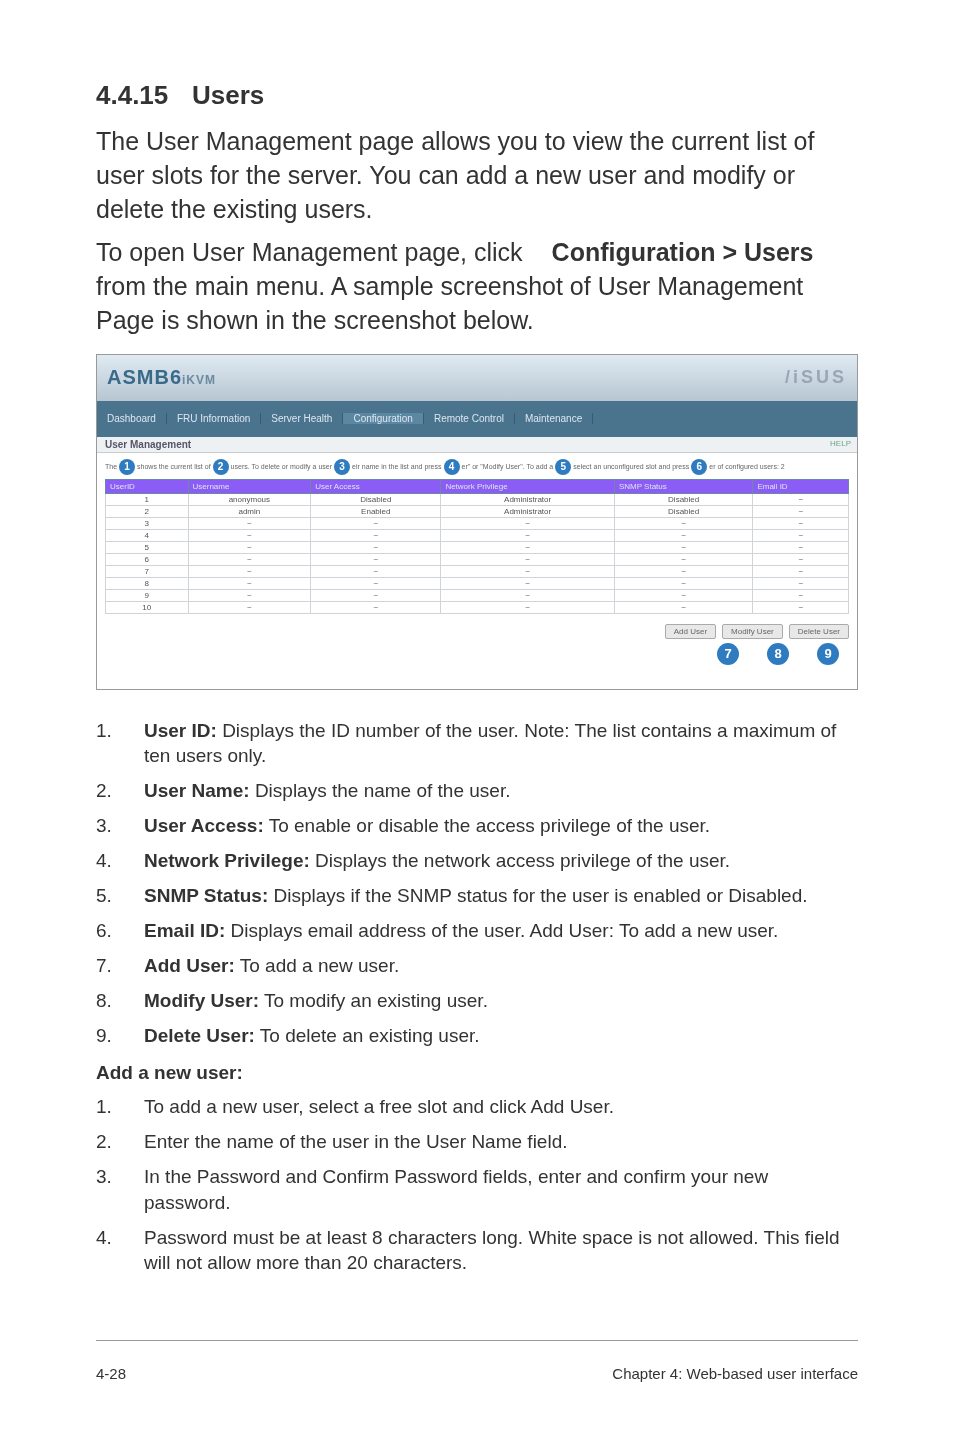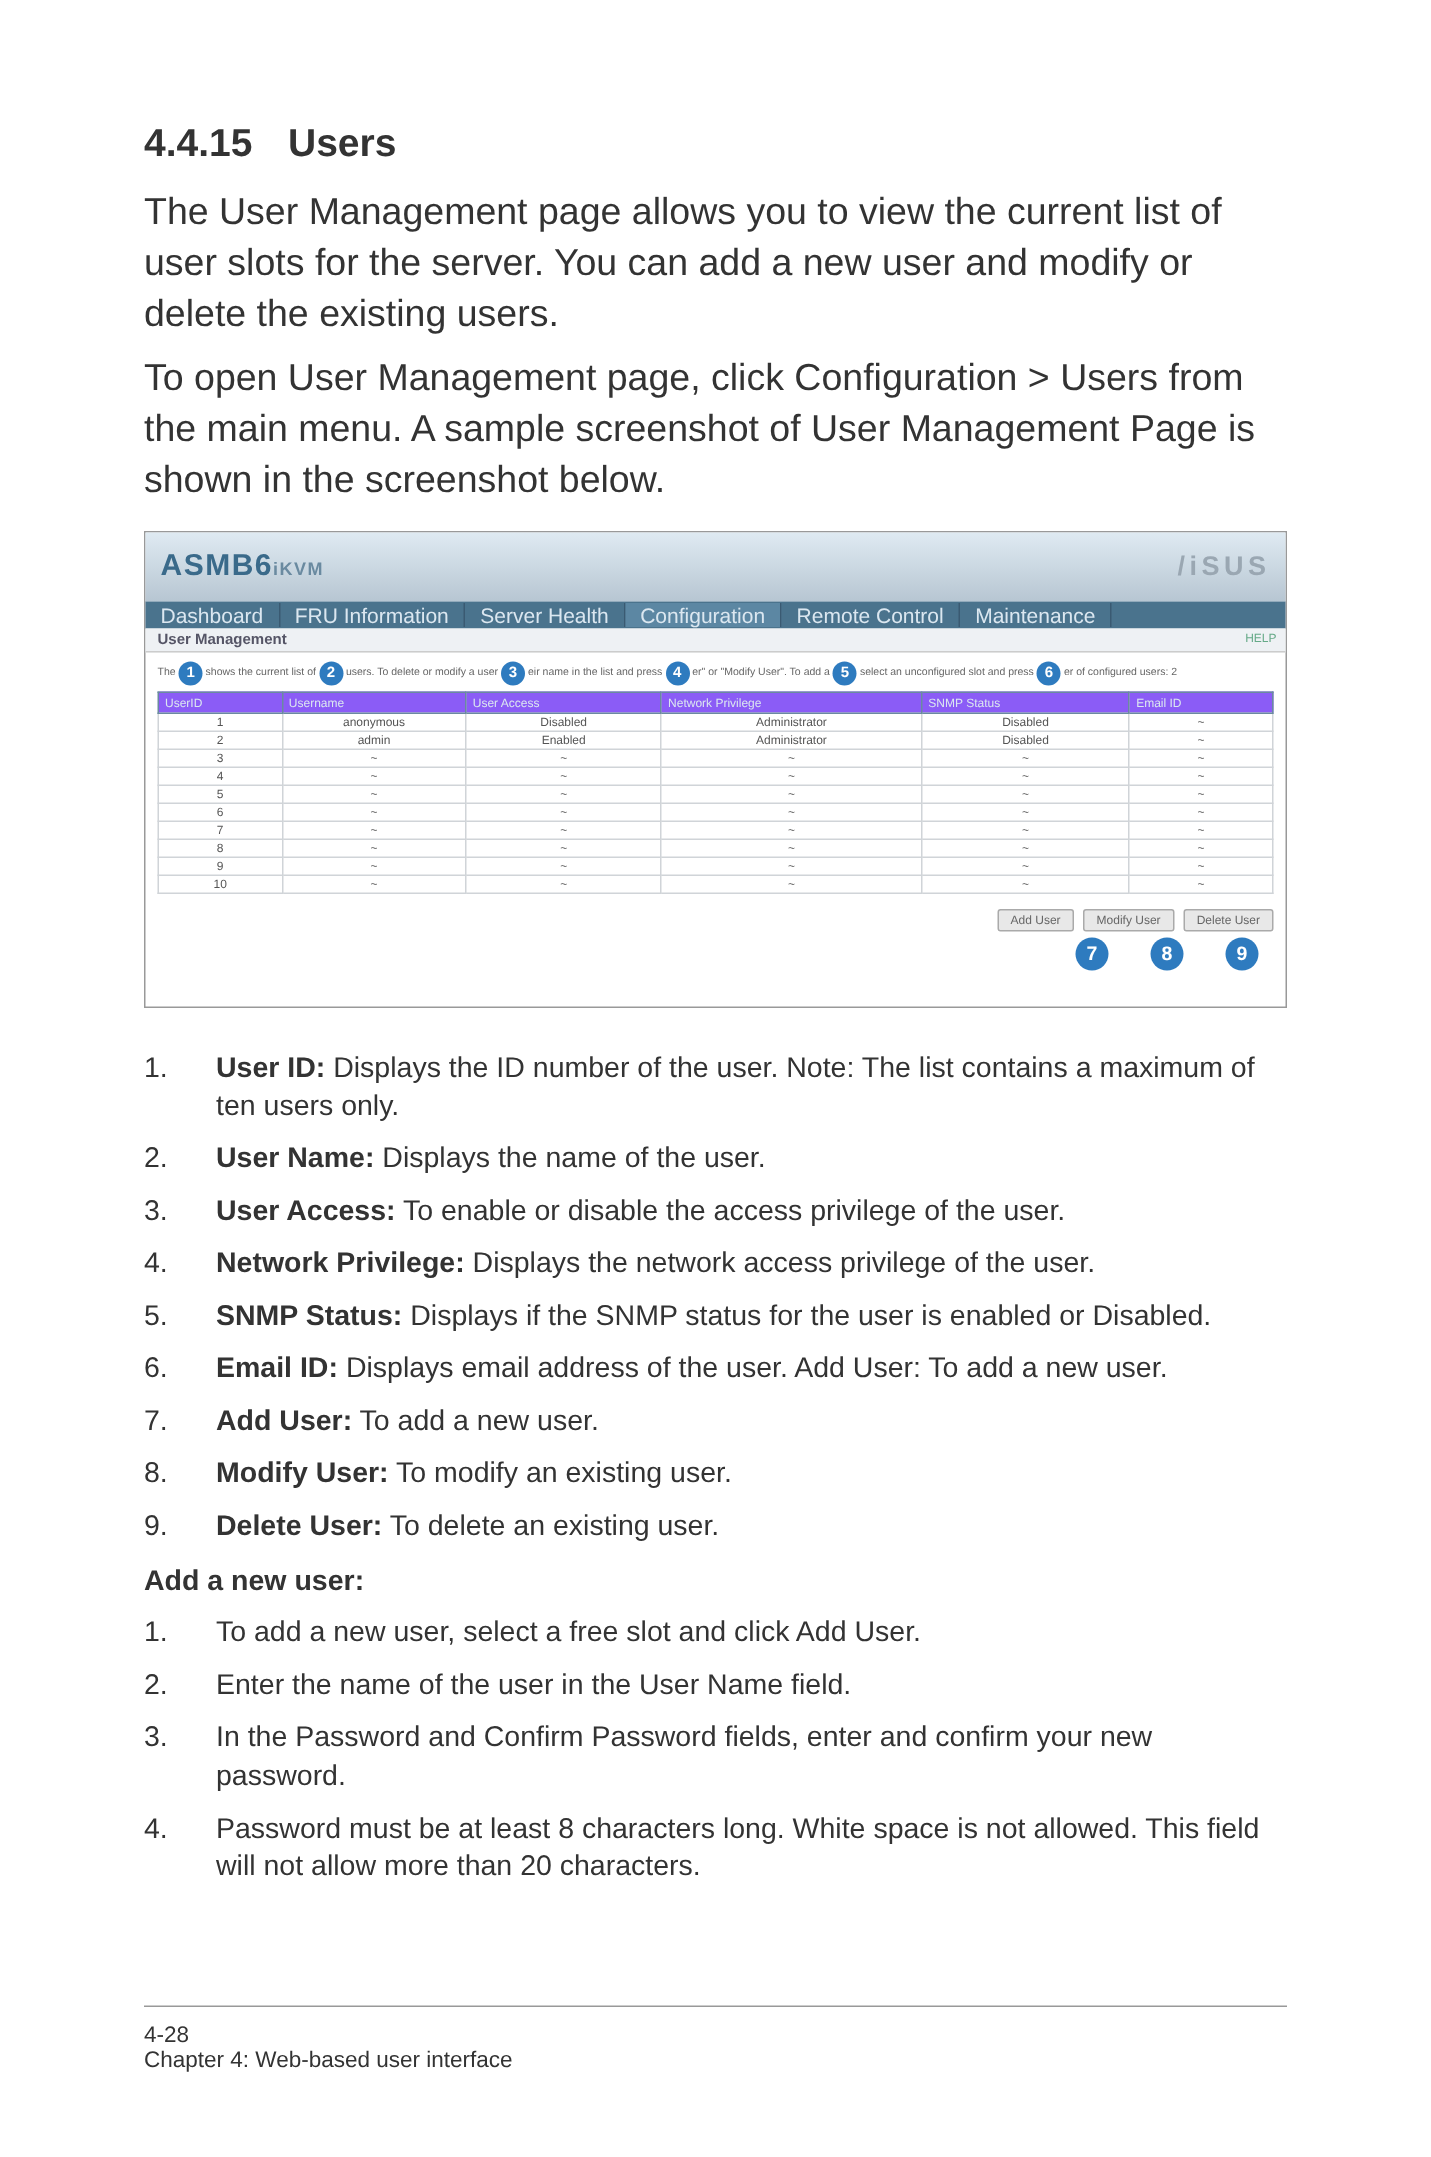--- a/index.html
+++ b/index.html
@@ -1,49 +1,49 @@
 <!DOCTYPE html>
 <html><head>
 <meta charset="utf-8">
 <style>
   * { box-sizing: border-box; margin: 0; padding: 0; }
   html, body { width: 954px; height: 1438px; background: #fff; font-family: Arial, Helvetica, sans-serif; color: #333; }
   .page { padding: 80px 96px 40px 96px; position: relative; height: 100%; }
   h2 { font-size: 26px; font-weight: bold; margin-bottom: 14px; }
   h2 .secnum { display: inline-block; width: 96px; }
   .para { font-size: 25px; line-height: 1.35; margin-bottom: 10px; }
-  .para b { font-weight: normal; }
+  .para b { font-weight: bold; margin-left: 22px; }
   
   .shot-wrap { border: 1px solid #999; background: #fff; margin: 16px 0 28px 0; position: relative; }
   .shot-header { height: 46px; background: linear-gradient(#dfeaf2 0%, #b7c6d2 100%); display: flex; align-items: center; justify-content: space-between; padding: 0 10px; }
   .shot-title { font-size: 20px; font-weight: bold; color: #3a6a8a; letter-spacing: 1px; }
   .shot-title .sub { font-size: 12px; color: #6a8aa0; }
   .shot-logo { color: #9aa7b2; font-size: 18px; font-weight: bold; letter-spacing: 3px; }
-  .tabs { background: #4a738d; display: flex; font-size: 14px; color: #dbe7f0; height: 18px; align-items: center; }
+  .tabs { background: #4a738d; display: flex; font-size: 10px; color: #dbe7f0; height: 36px; align-items: center; }
   .tabs span { padding: 0 10px; border-right: 1px solid #3a5a72; }
   .tabs span.active { background: #5c87a3; }
   .subhead { background: #eef1f4; padding: 2px 8px; font-size: 10px; color: #556; border-bottom: 1px solid #ccc; position: relative; }
   .subhead .help { position: absolute; right: 6px; top: 2px; font-size: 8px; color: #6a8; }
   .instr-row { display: flex; align-items: center; margin: 6px 8px 4px 8px; font-size: 7px; color: #666; gap: 2px; }
   .badge { display: inline-flex; align-items: center; justify-content: center; width: 16px; height: 16px; border-radius: 50%; background: #2e7bbf; color: #fff; font-size: 10px; font-weight: bold; flex-shrink: 0; }
   .tbl { width: calc(100% - 16px); margin: 0 8px; border-collapse: collapse; font-size: 8px; }
   .tbl th { background: #8b5cf6; color: #dbe7f0; font-weight: normal; padding: 2px 4px; border: 1px solid #6a8aa0; text-align: left; }
   .tbl td { border: 1px solid #d0d4d8; padding: 1px 4px; text-align: center; color: #555; }
   .btn-row { display: flex; justify-content: flex-end; gap: 6px; margin: 10px 8px 0 8px; align-items: flex-start; }
   .faux-btn { border: 1px solid #aaa; background: #e8e8e8; font-size: 8px; padding: 2px 8px; border-radius: 2px; color: #666; }
   .big-badge { display: inline-flex; align-items: center; justify-content: center; width: 22px; height: 22px; border-radius: 50%; background: #2e7bbf; color: #fff; font-size: 13px; font-weight: bold; }
   .btn-badges { display: flex; justify-content: flex-end; gap: 28px; margin: 4px 18px 24px 8px; }
   
   .numlist { margin: 4px 0 12px 0; }
   .numitem { display: flex; font-size: 19px; line-height: 1.32; margin-bottom: 10px; }
   .numitem .n { width: 48px; flex-shrink: 0; }
   .numitem .t { flex: 1; }
   .subheading { font-size: 19px; font-weight: bold; margin: 14px 0 10px 0; }
   
-  .footer { position: absolute; bottom: 56px; left: 96px; right: 96px; border-top: 1px solid #999; padding-top: 10px; font-size: 15px; color: #333; display: flex; justify-content: space-between; flex-direction: column; }
+  .footer { position: absolute; bottom: 56px; left: 96px; right: 96px; border-top: 1px solid #999; padding-top: 24px; font-size: 15px; color: #333; display: flex; justify-content: space-between; }
 </style>
 </head>
 <body>
 
 <div class="page">
 
   <h2>
     <span class="secnum">4.4.15</span><span>Users</span>
   </h2>
 

